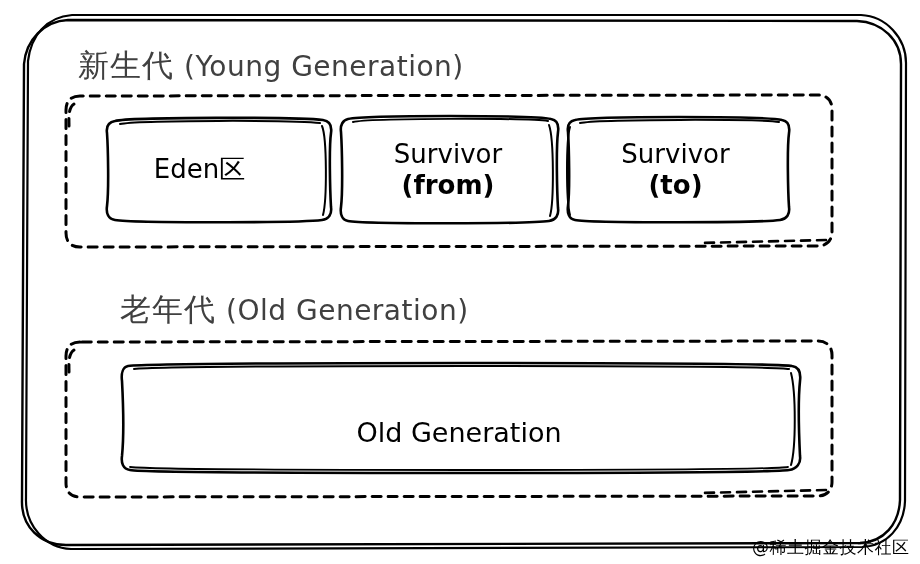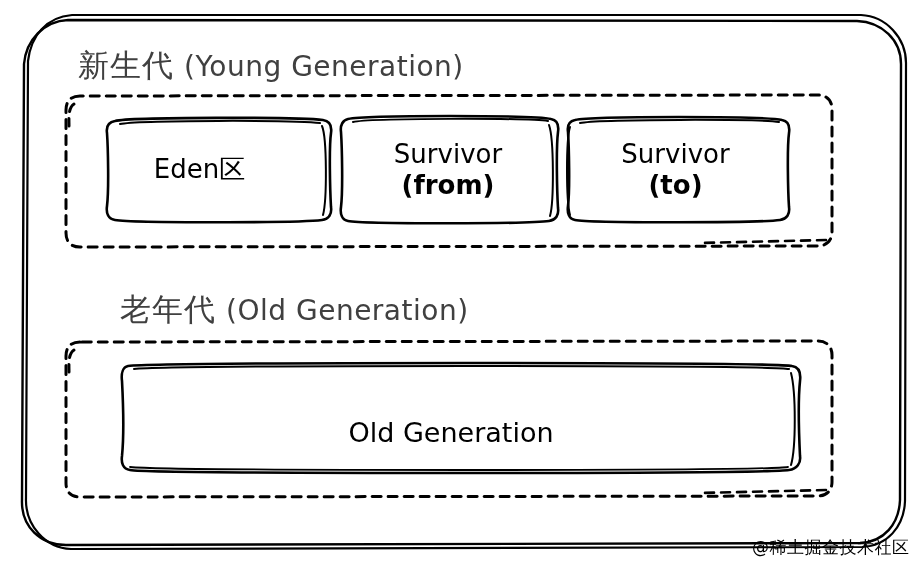--- a/index.html
+++ b/index.html
@@ -77,21 +77,21 @@
     width: 212px;
     height: 104px;
   }
   #survivor-to-label {
     left: 568px;
     top: 118px;
     width: 215px;
     height: 104px;
   }
   #old-generation-label {
-    left: 112px;
+    left: 120px;
     top: 366px;
     width: 678px;
     height: 134px;
     font-size: 27px;
   }
   .box-label .line2 {
     margin-top: -2px;
     font-weight: bold;
   }
   #watermark {

